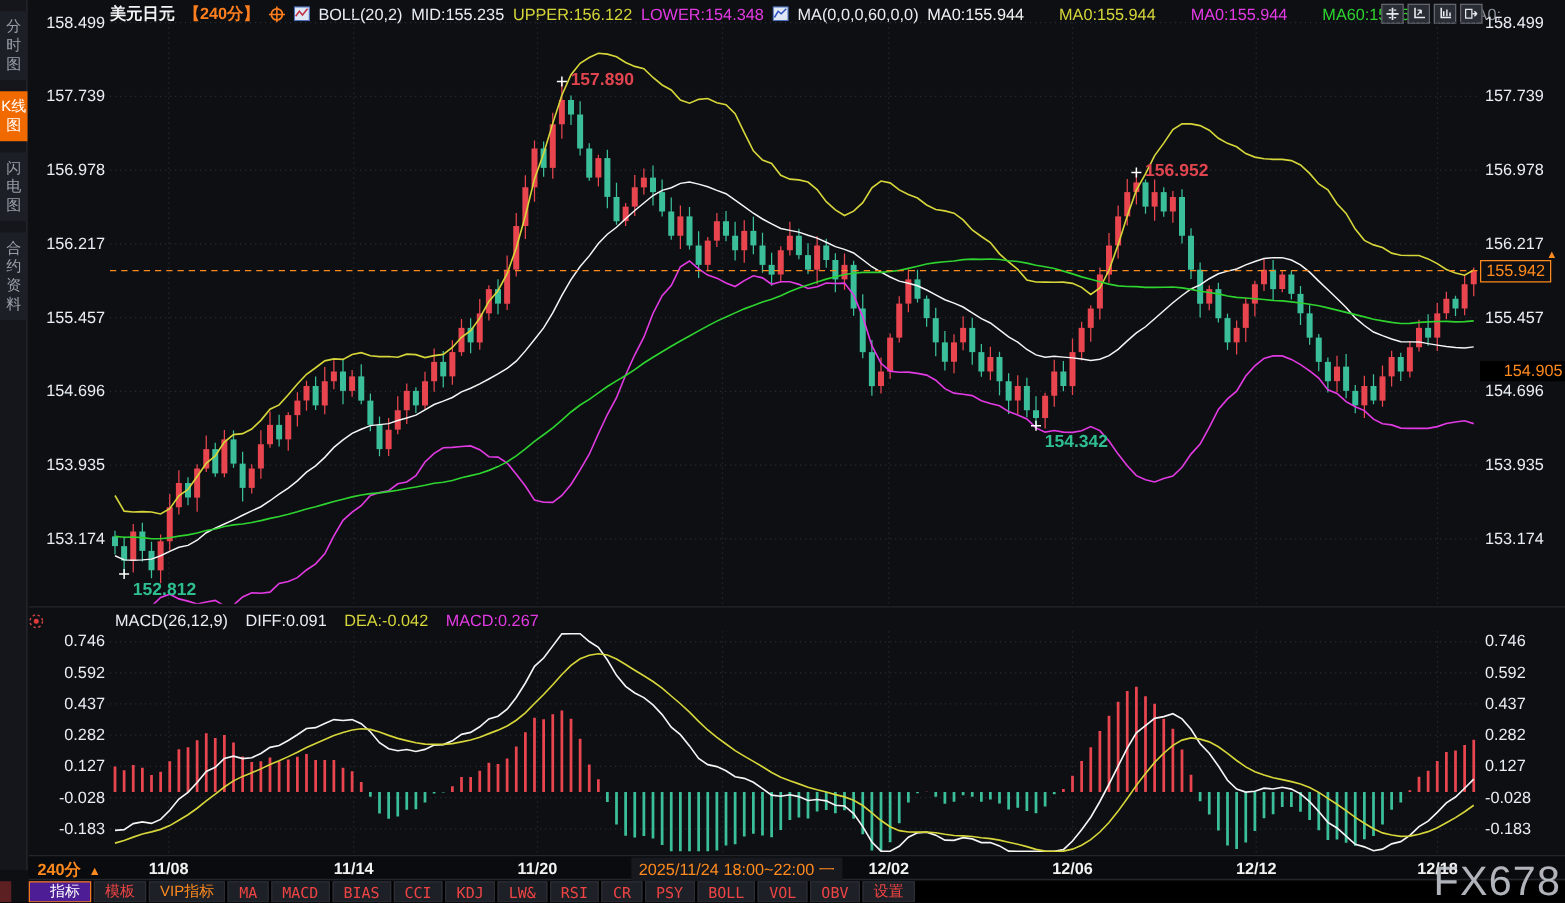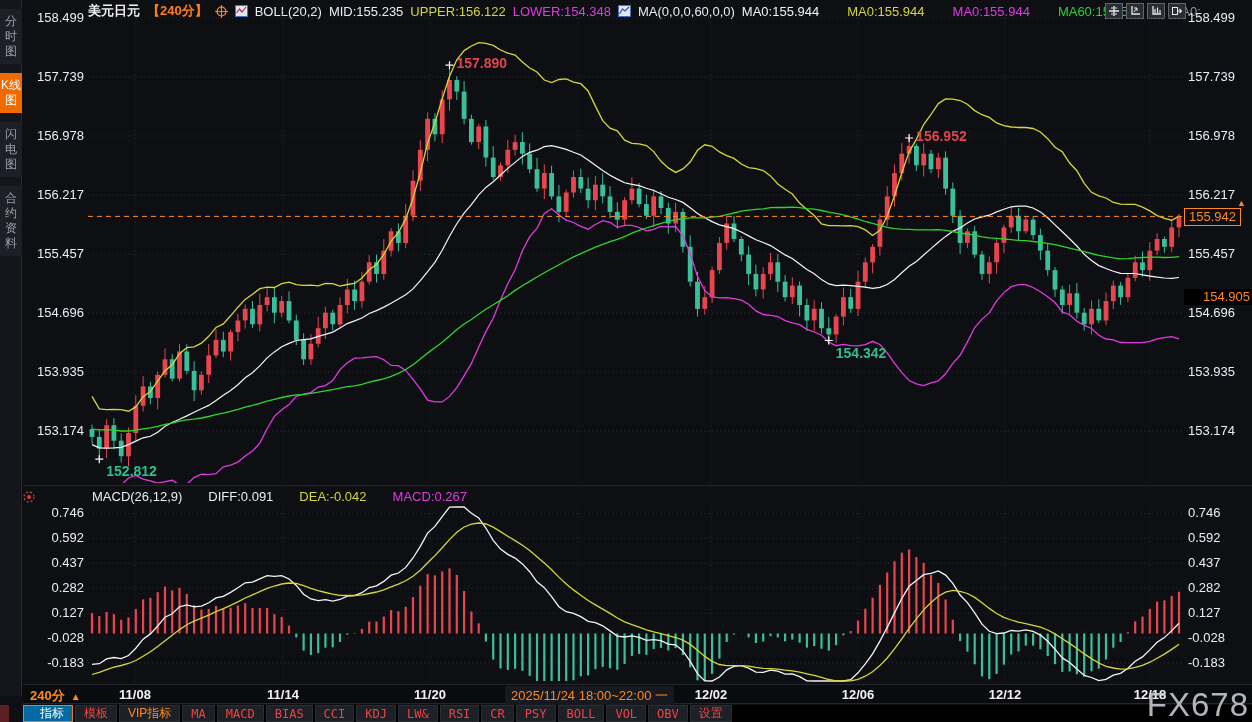--- a/index.html
+++ b/index.html
@@ -22,37 +22,37 @@
   
   .plabel{position:absolute;font-size:13px;color:#e9edf4;height:16px;line-height:16px;}
   .plabel.l{left:24px;width:60px;text-align:right;}
   .plabel.r{left:1188px;text-align:left;}
   
   .chart{position:absolute;left:88px;top:10px;width:1095px;height:473px;}
   .macd{position:absolute;left:88px;top:505px;width:1095px;height:178px;}
   .chart svg,.macd svg{display:block;width:100%;height:100%;}
   .divider{position:absolute;left:23px;right:0;height:1px;background:#23262c;}
   
-  .macd-header{position:absolute;left:92px;top:488px;height:16px;display:flex;gap:26px;font-size:13px;align-items:center;}
+  .macd-header{position:absolute;left:92px;top:488px;height:16px;display:flex;gap:14px;font-size:13px;align-items:center;}
   .macd-circle{position:absolute;left:22px;top:490px;}
   
   .tag-last{position:absolute;left:1184px;top:208px;border:1px solid #ff8a1e;color:#ff8a1e;background:#0d0f13;font-size:13px;padding:0 4px;height:16px;line-height:16px;}
   .tag-last-arrow{position:absolute;left:1237px;top:198px;color:#ff8a1e;font-size:9px;}
   .tag-prev{position:absolute;left:1184px;top:289px;background:#000;color:#ff8a1e;font-size:13px;padding:0 19px;height:16px;line-height:16px;}
   
   .date-row{position:absolute;left:23px;top:684px;width:1229px;height:20px;background:#0a0b0e;border-top:1px solid #23262c;border-bottom:1px solid #23262c;box-sizing:border-box;}
   .date-label{position:absolute;top:2px;transform:translateX(-50%);font-weight:bold;font-size:13px;color:#f2f2f2;}
   .date-highlight{position:absolute;top:1px;left:482px;background:#17191e;color:#ff8a1e;font-size:13px;padding:1px 6px;}
   .period-tag{position:absolute;left:30px;top:687px;color:#ff8a1e;font-weight:bold;font-size:13px;}
   .period-tag .tri{font-size:10px;margin-left:6px;}
   
   .toolbar{position:absolute;left:23px;top:705px;width:1229px;height:17px;background:#000;display:flex;gap:2px;align-items:stretch;}
   .tb{font-size:12px;color:#ef4444;background:#1d2026;border:1px solid #2a2d34;box-sizing:border-box;padding:0 8px;display:flex;align-items:center;cursor:pointer;font-family:"DejaVu Sans Mono","Liberation Mono",monospace;}
   .tb.cn{font-family:"Liberation Sans","DejaVu Sans",sans-serif;}
-  .tb.active{background:#0369a1;border-color:#f07818;color:#fff;padding-left:16px;}
+  .tb.active{background:#4c1d95;border-color:#f07818;color:#fff;padding-left:16px;}
   .tb.vip{color:#ff8a1e;}
   .corner-chip{position:absolute;left:0;top:705px;width:9px;height:17px;background:#5c2022;}
   .watermark{position:absolute;right:3px;bottom:-2px;font-size:33px;color:#c9cdd4;opacity:.88;letter-spacing:1px;font-weight:500;}
 </style>
 </head>
 <body>
 
 <div class="screen">
 
   <div class="sidebar" id="sidebar">

